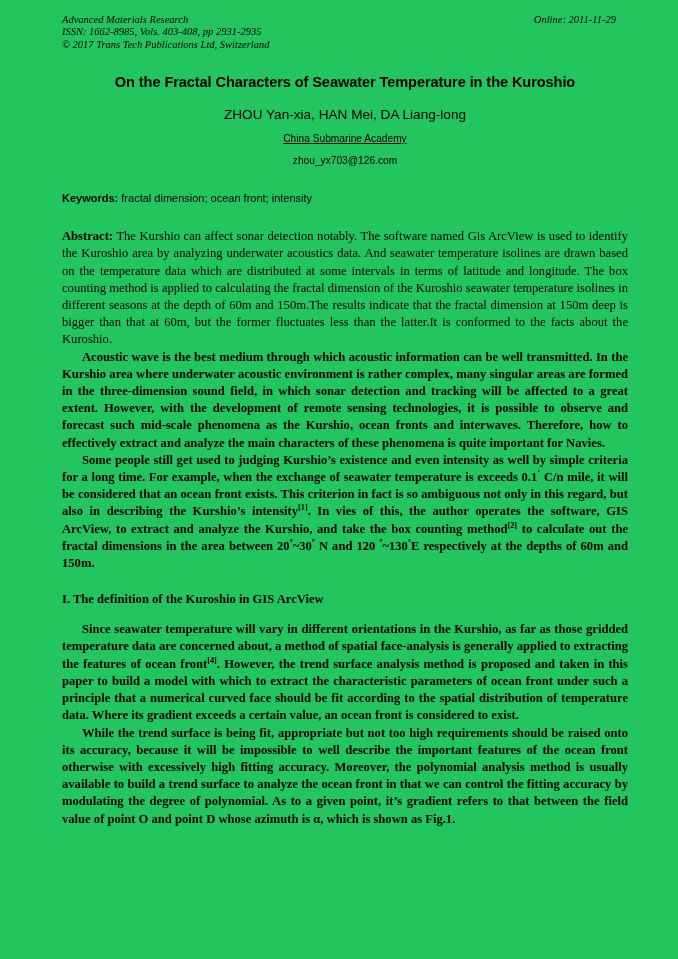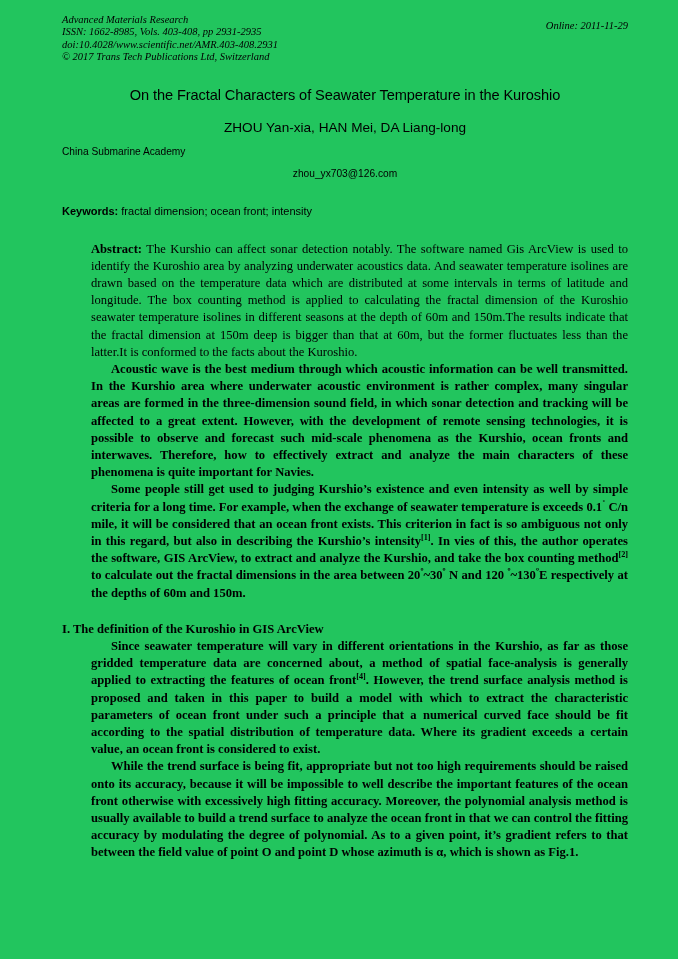--- a/index.html
+++ b/index.html
@@ -36,54 +36,54 @@
     font-style: italic;
     font-size: 10.5px;
     line-height: 12.4px;
     color: #000;
   }
   .journal-header .left-block {
     width: 420px;
   }
   .journal-header .online-date {
     position: absolute;
-    right: 0;
+    right: 12px;
     top: 0;
     font-style: italic;
     font-size: 10.5px;
     white-space: nowrap;
-    margin-top: 6px;
   }
   .jh-line { display: block; white-space: nowrap; }
 
   
   .paper-title {
     margin-top: 22px;
     text-align: center;
     font-family: "Liberation Sans", sans-serif;
-    font-weight: normal;
+    font-weight: bold;
     font-size: 14.6px;
     line-height: 19px;
     letter-spacing: -0.1px;
   }
 
   
   .authors {
     margin-top: 14px;
     text-align: center;
     font-family: "Liberation Sans", sans-serif;
     font-size: 13.6px;
     line-height: 17px;
   }
   .affiliation {
     margin-top: 9px;
-    text-align: left;
+    text-align: center;
     font-family: "Liberation Sans", sans-serif;
     font-size: 10.2px;
     line-height: 13px;
+    text-decoration: underline;
   }
   .email {
     margin-top: 9px;
     text-align: center;
     font-family: "Liberation Sans", sans-serif;
     font-size: 10.2px;
     line-height: 13px;
   }
 
   
@@ -100,37 +100,36 @@
 
   
   .abstract,
   .body-par {
     font-family: "Liberation Serif", serif;
     font-size: 12.6px;
     line-height: 17.2px;
     text-align: justify;
     text-justify: inter-word;
     color: #000;
-    margin-left: 29px;
   }
   .abstract {
     margin-top: 23px;
   }
   .abstract .abs-label {
     font-weight: bold;
   }
   .body-par {
     margin-top: 0;
     text-indent: 20px;
     font-weight: bold;
   }
 
   .section-heading {
     margin-top: 19px;
-    margin-bottom: 0;
+    margin-bottom: 13px;
     font-family: "Liberation Serif", serif;
     font-weight: bold;
     font-size: 12.6px;
     line-height: 17px;
     text-align: left;
   }
 
   sup {
     font-size: 8.2px;
     vertical-align: super;
@@ -145,21 +144,20 @@
 </head>
 <body>
 
 <div class="page">
   <div class="content">
 
     <div class="journal-header">
       <div class="left-block">
         <span class="jh-line">Advanced Materials Research</span>
         <span class="jh-line">ISSN: 1662-8985, Vols. 403-408, pp 2931-2935</span>
-        <span class="jh-line">doi:10.4028/www.scientific.net/AMR.403-408.2931</span>
         <span class="jh-line">© 2017 Trans Tech Publications Ltd, Switzerland</span>
       </div>
       <div class="online-date">Online: 2011-11-29</div>
     </div>
 
     <div class="paper-title">On the Fractal Characters of Seawater Temperature in the Kuroshio</div>
 
     <div class="authors">ZHOU Yan-xia, HAN Mei, DA Liang-long</div>
     <div class="affiliation">China Submarine Academy</div>
     <div class="email">zhou_yx703@126.com</div>

